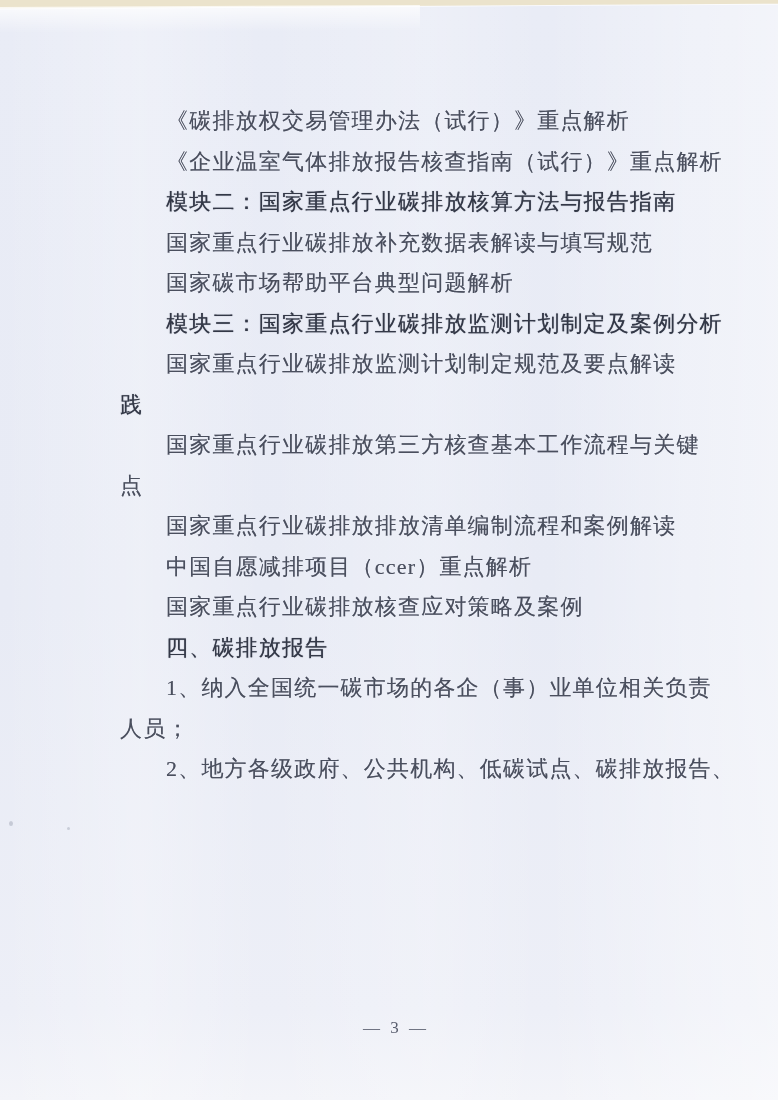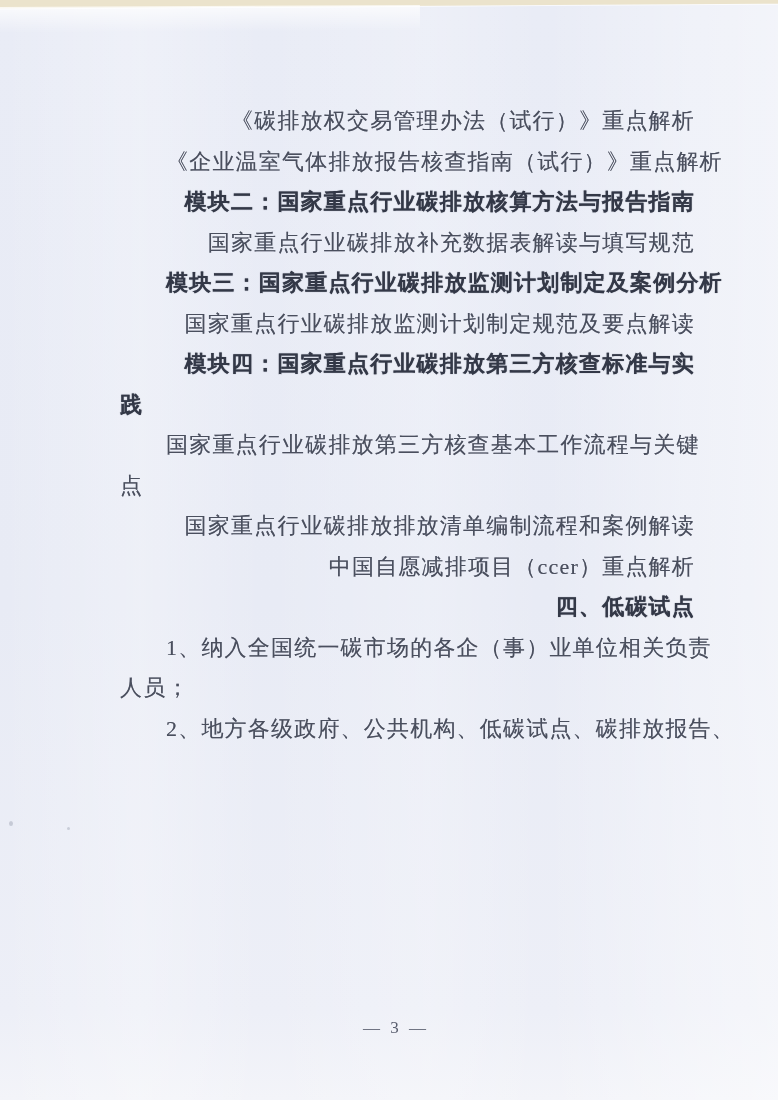--- a/index.html
+++ b/index.html
@@ -68,24 +68,23 @@
     height: 40.5px;
     line-height: 40.5px;
     font-size: 22px;
     letter-spacing: 1.2px;
     color: #4a4f5e;
     white-space: nowrap;
     text-shadow: 0 0 0.6px rgba(74,79,94,0.55);
   }
   .line.indent {
     padding-left: 46px;
-    text-align: right;
   }
   .line.bold {
-    font-weight: 700;
+    font-weight: 400;
     color: #333847;
     text-shadow: 0 0 0.8px rgba(51,56,71,0.8);
   }
   .page-number {
     position: absolute;
     top: 1018px;
     left: 0;
     width: 778px;
     text-align: center;
     font-size: 17px;
@@ -118,29 +117,30 @@
 
 <div class="paper">
   <div class="scan-edge-top"></div>
   <div class="scan-edge-top-highlight"></div>
 
   <div class="content">
     <div class="line indent">《碳排放权交易管理办法（试行）》重点解析</div>
     <div class="line indent">《企业温室气体排放报告核查指南（试行）》重点解析</div>
     <div class="line indent bold">模块二：国家重点行业碳排放核算方法与报告指南</div>
     <div class="line indent">国家重点行业碳排放补充数据表解读与填写规范</div>
+    <div class="line indent">国家碳市场帮助平台典型问题解析</div>
     <div class="line indent bold">模块三：国家重点行业碳排放监测计划制定及案例分析</div>
     <div class="line indent">国家重点行业碳排放监测计划制定规范及要点解读</div>
-    <div class="line indent bold">模块四：国家重点行业碳排放第三方核查标准与实</div>
     <div class="line bold">践</div>
     <div class="line indent">国家重点行业碳排放第三方核查基本工作流程与关键</div>
     <div class="line">点</div>
     <div class="line indent">国家重点行业碳排放排放清单编制流程和案例解读</div>
     <div class="line indent">中国自愿减排项目（ccer）重点解析</div>
-    <div class="line indent bold">四、低碳试点</div>
+    <div class="line indent">国家重点行业碳排放核查应对策略及案例</div>
+    <div class="line indent bold">四、碳排放报告</div>
     <div class="line indent">1、纳入全国统一碳市场的各企（事）业单位相关负责</div>
     <div class="line">人员；</div>
     <div class="line indent">2、地方各级政府、公共机构、低碳试点、碳排放报告、</div>
   </div>
 
   <div class="page-number">— 3 —</div>
 
   <div class="speck speck-1"></div>
   <div class="speck speck-2"></div>
 </div>

